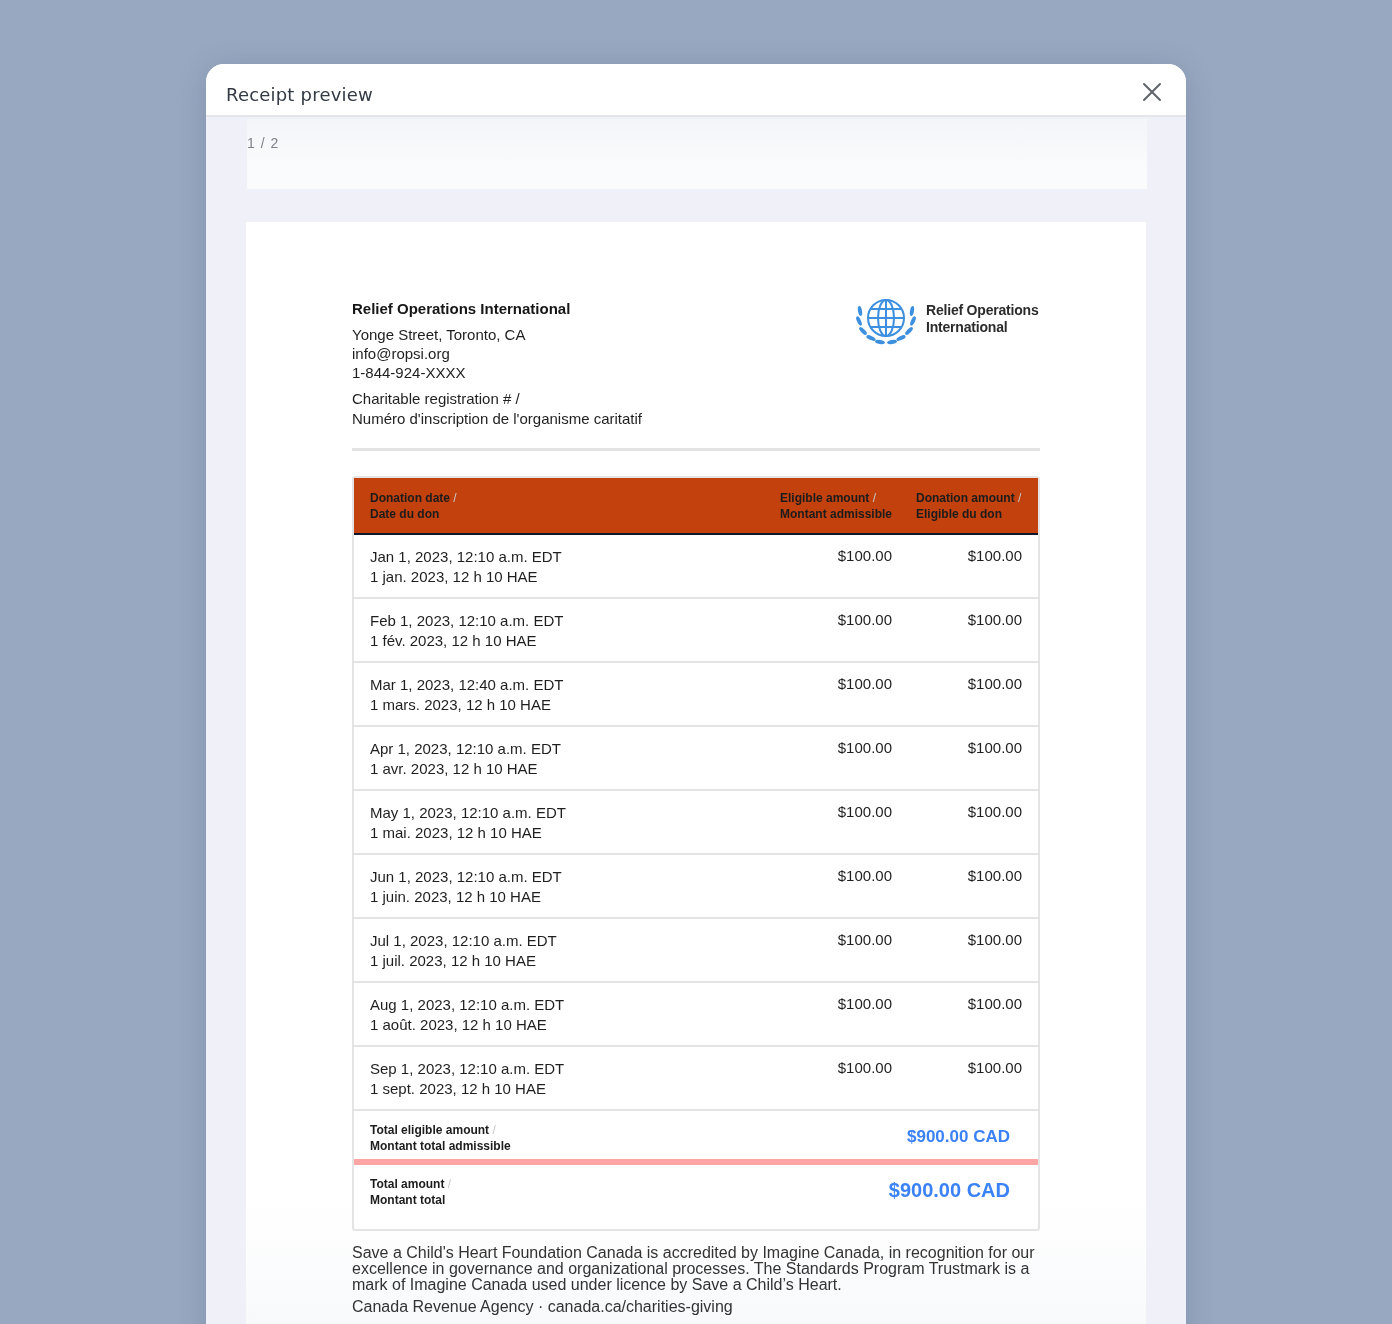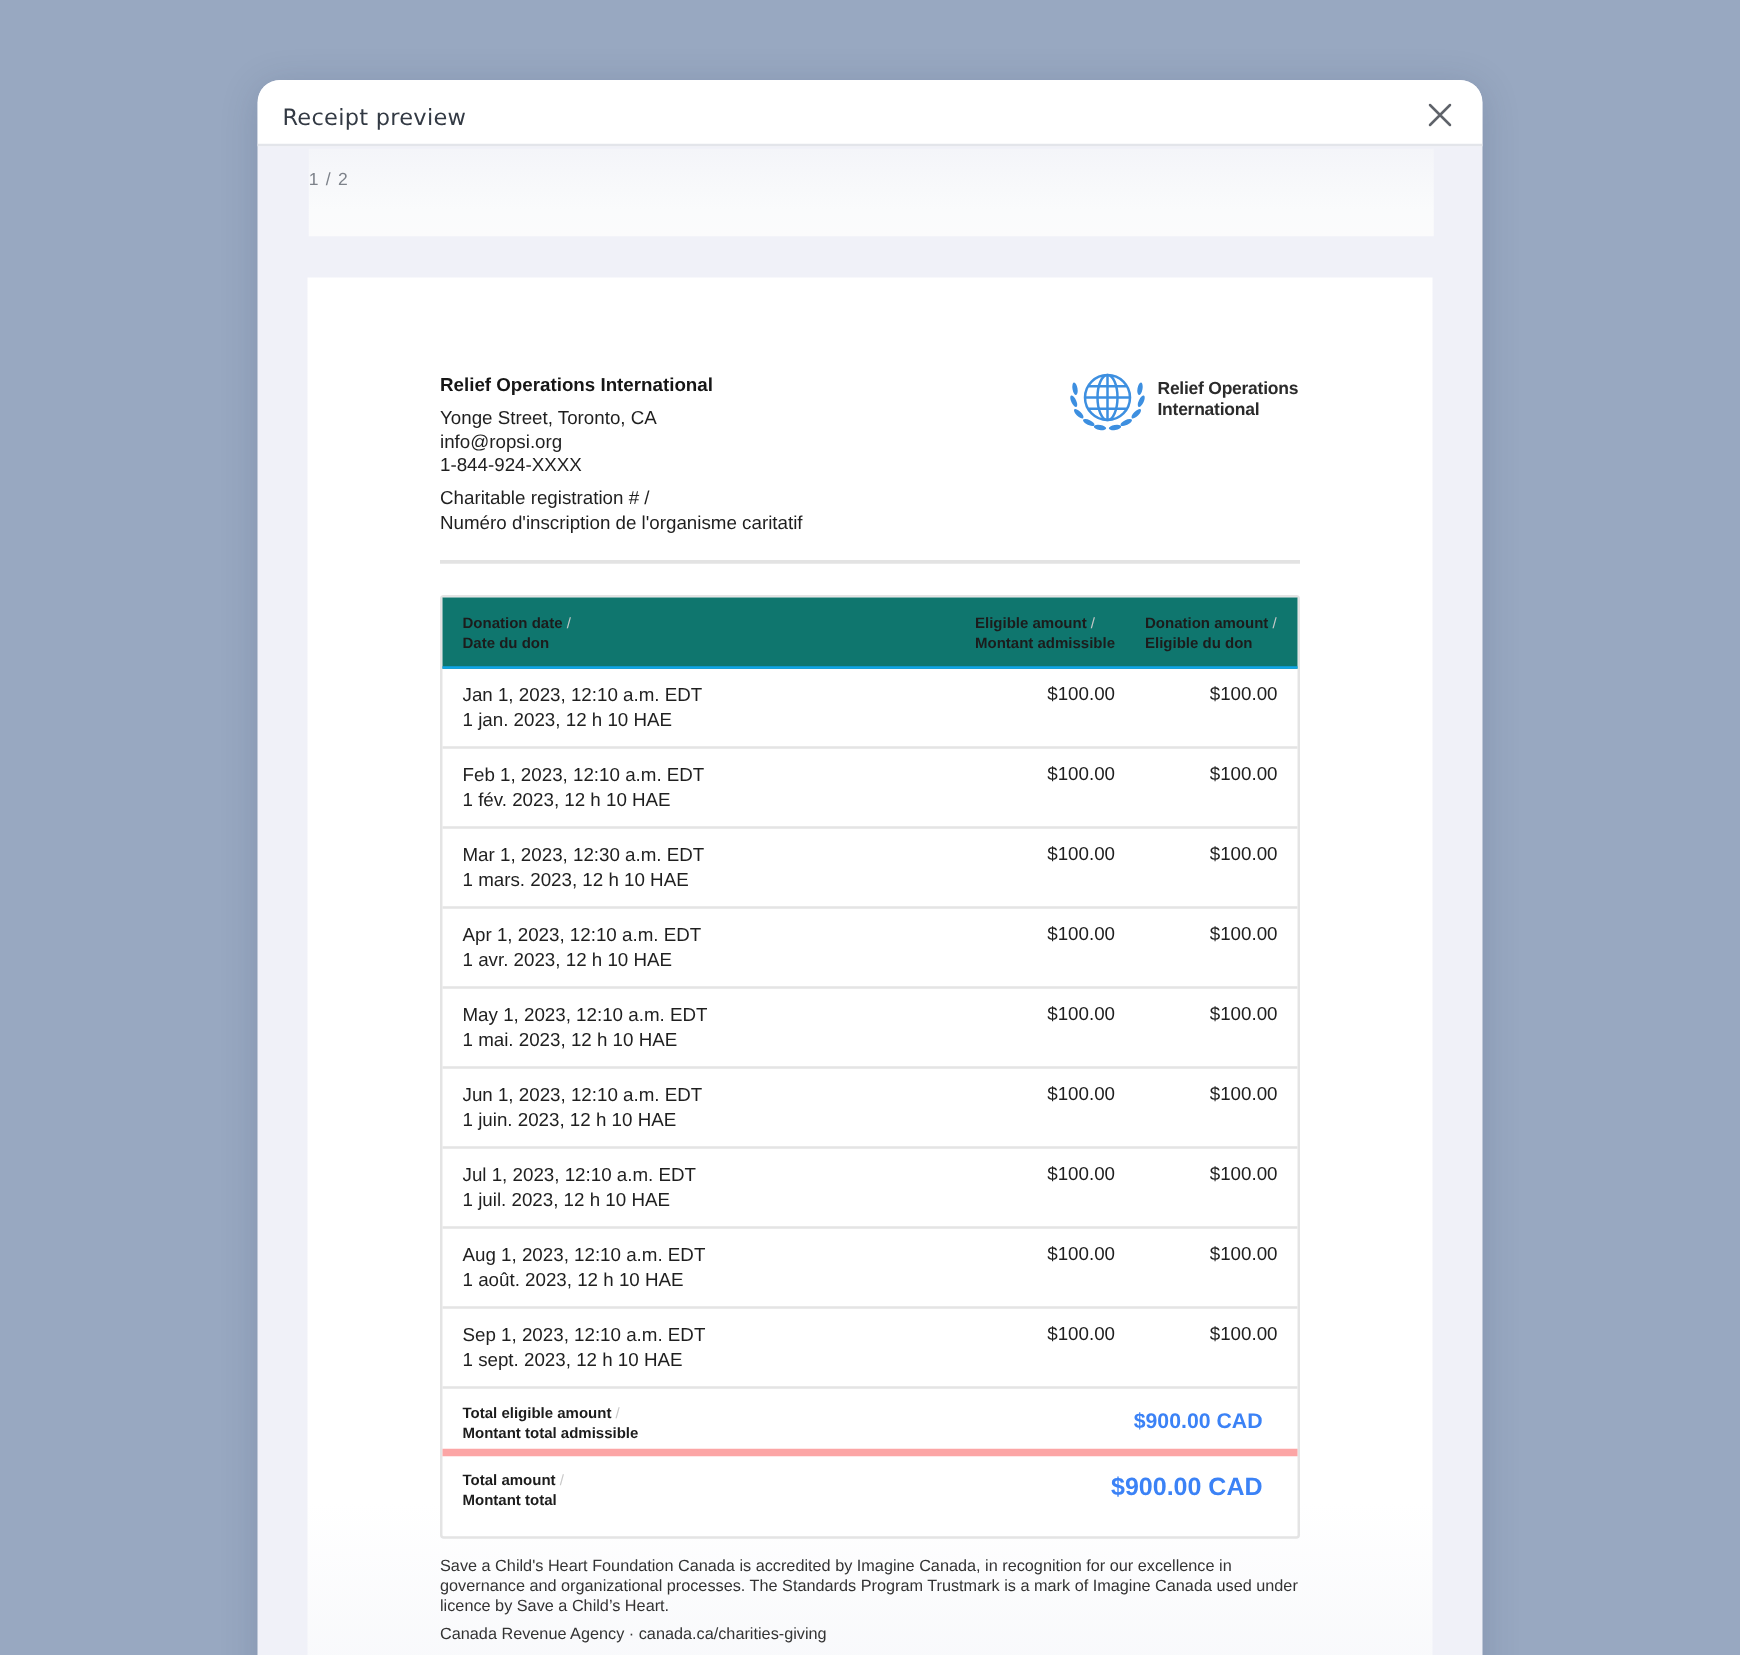--- a/index.html
+++ b/index.html
@@ -51,33 +51,33 @@
     position: absolute; left: 72px; top: 7px; font-family: "Liberation Sans", sans-serif;
     font-weight: bold; font-size: 14px; color: #2b2b2b; line-height: 17px; letter-spacing: -0.2px;
   }
 
   .divider { position: absolute; left: 0; top: 226px; width: 688px; height: 3px; background: #e3e3e3; }
 
   .table {
     position: absolute; left: 0; top: 254px; width: 688px; border: 2px solid #e4e4e4; border-radius: 3px;
     background: #fff;
   }
-  .thead { height: 57px; background: #0f766e; border-bottom: 2px solid #0ea5e9; position: relative; }
+  .thead { height: 57px; background: #c2410c; border-bottom: 2px solid #0f172a; position: relative; }
   .th { position: absolute; top: 12px; font-family: "Liberation Sans", sans-serif; font-weight: bold; font-size: 12px; color: #1c1c1c; line-height: 16px; }
   .th .slash { color: #c8c8c8; font-weight: normal; }
   .row { position: relative; height: 64px; border-bottom: 2px solid #e4e4e4; }
   .cell-date { position: absolute; left: 16px; top: 12px; font-family: "Liberation Sans", sans-serif; font-size: 15px; color: #1f1f1f; line-height: 20px; }
   .cell-amt { position: absolute; top: 12px; font-family: "Liberation Sans", sans-serif; font-size: 15px; color: #1f1f1f; text-align: right; }
   .total-row { position: relative; height: 54px; border-bottom: 6px solid #fca5a5; }
   .total-row.last { border-bottom: none; height: 64px; }
   .total-label { position: absolute; left: 16px; top: 11px; font-family: "Liberation Sans", sans-serif; font-weight: bold; font-size: 12px; color: #1c1c1c; line-height: 16px; }
   .total-label .slash { color: #c8c8c8; font-weight: normal; }
   .total-val { position: absolute; right: 28px; font-family: "Liberation Sans", sans-serif; font-weight: bold; color: #3b82f6; }
 
-  .footer { position: absolute; left: 0; top: 1023px; width: 688px; font-family: "Liberation Sans", sans-serif; font-size: 13px; color: #333; line-height: 16px; }
+  .footer { position: absolute; left: 0; top: 1023px; width: 688px; font-family: "Liberation Sans", sans-serif; font-size: 16px; color: #333; line-height: 16px; }
   .footer .agency { margin-top: 6px; }
 </style>
 </head>
 <body>
 
 <div class="modal">
   <div class="modal-header">
     <div class="modal-title">Receipt preview</div>
     <div class="close-btn">
       <svg viewBox="0 0 24 24">
@@ -156,21 +156,21 @@
         <div class="row">
           <div class="cell-date">
               <div>Feb 1, 2023, 12:10 a.m. EDT</div>
               <div>1 fév. 2023, 12 h 10 HAE</div>
             </div>
           <div class="cell-amt" style="right:146px;">$100.00</div>
           <div class="cell-amt" style="right:16px;">$100.00</div>
         </div>
         <div class="row">
           <div class="cell-date">
-              <div>Mar 1, 2023, 12:30 a.m. EDT</div>
+              <div>Mar 1, 2023, 12:40 a.m. EDT</div>
               <div>1 mars. 2023, 12 h 10 HAE</div>
             </div>
           <div class="cell-amt" style="right:146px;">$100.00</div>
           <div class="cell-amt" style="right:16px;">$100.00</div>
         </div>
         <div class="row">
           <div class="cell-date">
               <div>Apr 1, 2023, 12:10 a.m. EDT</div>
               <div>1 avr. 2023, 12 h 10 HAE</div>
             </div>

